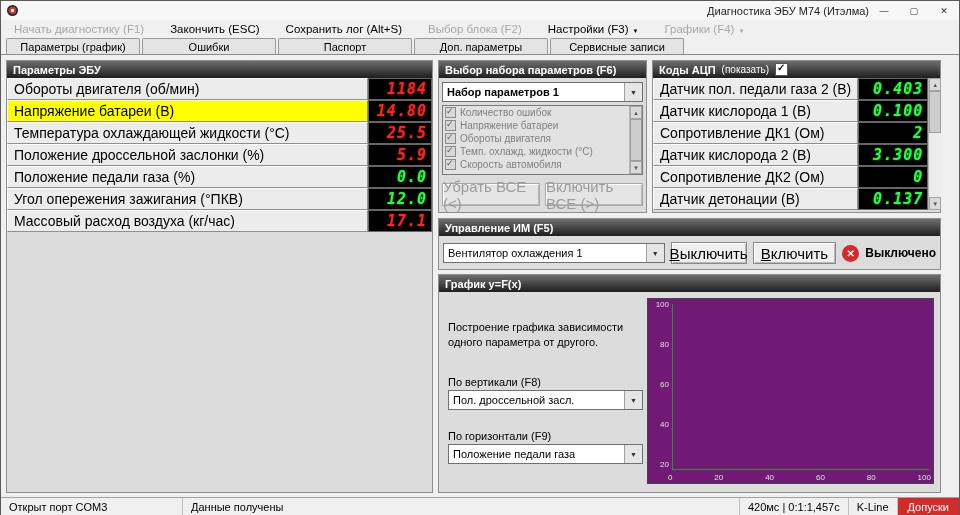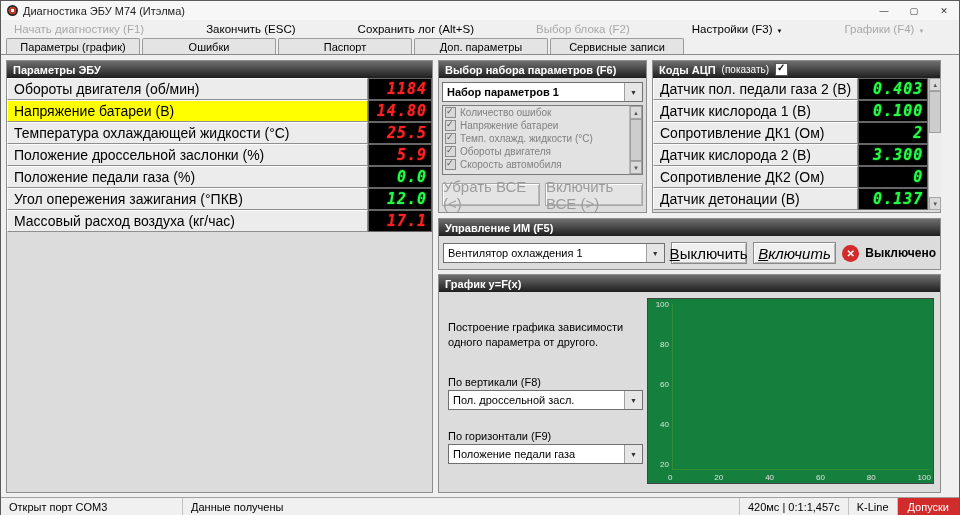--- a/index.html
+++ b/index.html
@@ -2,30 +2,30 @@
 <html><head>
 <meta charset="utf-8">
 <style>
   html,body{margin:0;padding:0;}
   body{width:960px;height:515px;position:relative;overflow:hidden;
        font-family:"Liberation Sans",sans-serif;background:#f0f0f0;color:#000;}
   .window{position:absolute;inset:0;border:1px solid #5a5a5a;box-sizing:border-box;background:#f0f0f0;}
 
   
   .titlebar{position:absolute;top:0;left:0;right:0;height:19px;background:#f7f7f7;
-            border-bottom:1px solid #dedede;display:flex;align-items:center;font-size:11px;}
+            border-bottom:1px solid #dedede;display:flex;align-items:center;font-size:11px;text-align:right;}
   .app-icon{width:11px;height:11px;border-radius:50%;margin:0 5px 0 6px;flex:0 0 auto;
             background:radial-gradient(circle at 50% 50%,#ffffff 0 1.5px,#c43b2a 1.5px 4px,#2a2a2a 4px);}
   .title-text{flex:1;color:#222;}
   .win-controls{display:flex;height:100%;}
   .win-btn{width:30px;display:flex;align-items:center;justify-content:center;font-size:9px;color:#333;}
 
   
   .menubar{position:absolute;top:19px;left:0;right:0;height:18px;background:#f0f0f0;
-           display:flex;align-items:center;font-size:11.5px;gap:36px;}
+           display:flex;align-items:center;font-size:11.5px;}
   .menu-item{padding:0 13px;display:flex;align-items:center;gap:4px;white-space:nowrap;height:100%;}
   .menu-item[data-enabled="false"]{color:#a8a8a8;}
   .caret::after{content:"▼";font-size:6px;color:inherit;}
 
   
   .tabbar{position:absolute;top:37px;left:0;right:0;height:17px;display:flex;align-items:flex-end;
           padding-left:5px;border-bottom:1px solid #8a8a8a;box-sizing:border-box;}
   .tab{width:134px;height:16px;display:flex;align-items:center;justify-content:center;font-size:11px;
        background:#e4e4e4;border:1px solid #9a9a9a;border-bottom:none;margin-right:2px;box-sizing:border-box;
        border-radius:2px 2px 0 0;}
@@ -91,21 +91,21 @@
   
   .act-row{display:flex;align-items:center;gap:6px;padding:6px 4px;}
   .stop-icon{width:17px;height:17px;border-radius:50%;background:#d22b2b;color:#fff;display:flex;
              align-items:center;justify-content:center;font-size:10px;font-weight:bold;flex:0 0 auto;}
   .act-status{font-weight:bold;font-size:12px;margin-left:0;}
 
   
   .graph-desc{position:absolute;left:9px;top:28px;width:190px;font-size:11px;line-height:1.35;}
   .graph-lbl{position:absolute;left:9px;font-size:11px;}
   .graph-combo{position:absolute;left:9px;width:195px;}
-  .chart{position:absolute;left:208px;top:6px;right:6px;bottom:8px;background:#15803d;border:1px solid #444;}
+  .chart{position:absolute;left:208px;top:6px;right:6px;bottom:8px;background:#701a75;border:1px solid #444;}
   .plot{position:absolute;left:24px;top:5px;right:4px;bottom:13px;
         border-left:1px solid #2f8f2f;border-bottom:1px solid #2f8f2f;}
   .y-ticks{position:absolute;left:2px;top:1px;bottom:14px;width:19px;display:flex;flex-direction:column;
            justify-content:space-between;align-items:flex-end;font-size:8px;color:#e0e0e0;}
   .x-ticks{position:absolute;left:20px;right:2px;bottom:1px;display:flex;justify-content:space-between;
            font-size:8px;color:#e0e0e0;}
 
   
   .statusbar{position:absolute;left:0;right:0;top:496px;height:19px;background:#f0f0f0;
              border-top:1px solid #a0a0a0;display:flex;align-items:center;font-size:11px;box-sizing:border-box;}
@@ -233,25 +233,25 @@
         <div class="chk-item">
           <span class="chk" data-checked="true"></span>
           <span>Количество ошибок</span>
         </div>
         <div class="chk-item">
           <span class="chk" data-checked="true"></span>
           <span>Напряжение батареи</span>
         </div>
         <div class="chk-item">
           <span class="chk" data-checked="true"></span>
+          <span>Обороты двигателя</span>
+        </div>
+        <div class="chk-item">
+          <span class="chk" data-checked="true"></span>
           <span>Темп. охлажд. жидкости (°C)</span>
-        </div>
-        <div class="chk-item">
-          <span class="chk" data-checked="true"></span>
-          <span>Обороты двигателя</span>
         </div>
         <div class="chk-item">
           <span class="chk" data-checked="true"></span>
           <span>Скорость автомобиля</span>
         </div>
       </div>
       <div class="scrollbar">
         <div class="sb-btn up"></div>
         <div class="sb-track">
             <div class="sb-thumb"></div>
@@ -329,21 +329,21 @@
       <span>Управление ИМ (F5)</span>
     </div>
     <div class="act-row">
       <div class="combo" style="width:228px;">
         <span class="combo-text">Вентилятор охлаждения 1</span>
         <span class="combo-btn"></span>
       </div>
       <div class="btn" style="width:76px;height:22px;">
         <span class="btn-label">Выключить</span>
       </div>
-      <div class="btn" style="width:86px;height:22px;font-style:italic;">
+      <div class="btn" style="width:86px;height:22px;">
         <span class="btn-label">Включить</span>
       </div>
       <div class="stop-icon">✕</div>
       <span class="act-status">Выключено</span>
     </div>
   </div>
 
   <div class="panel" id="panel-graph">
     <div class="phead">
       <span>График y=F(x)</span>

